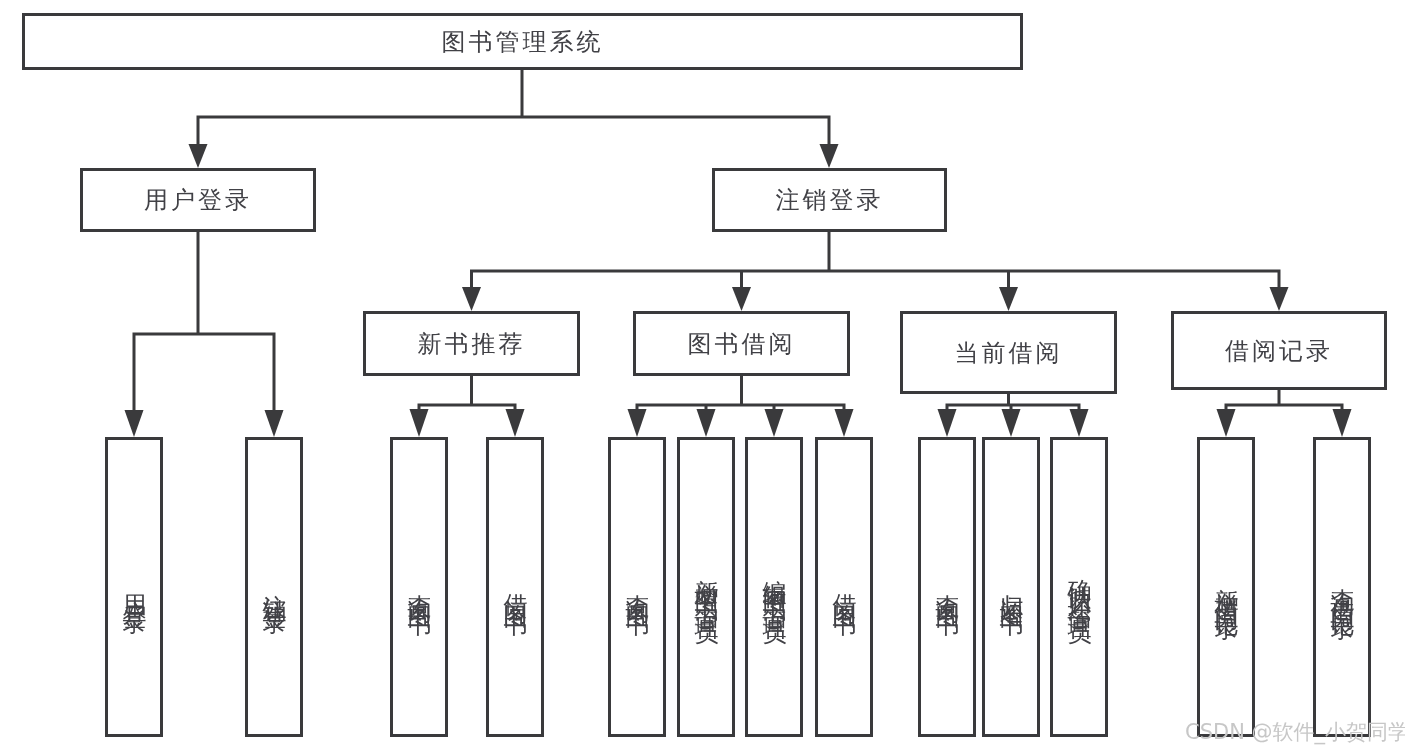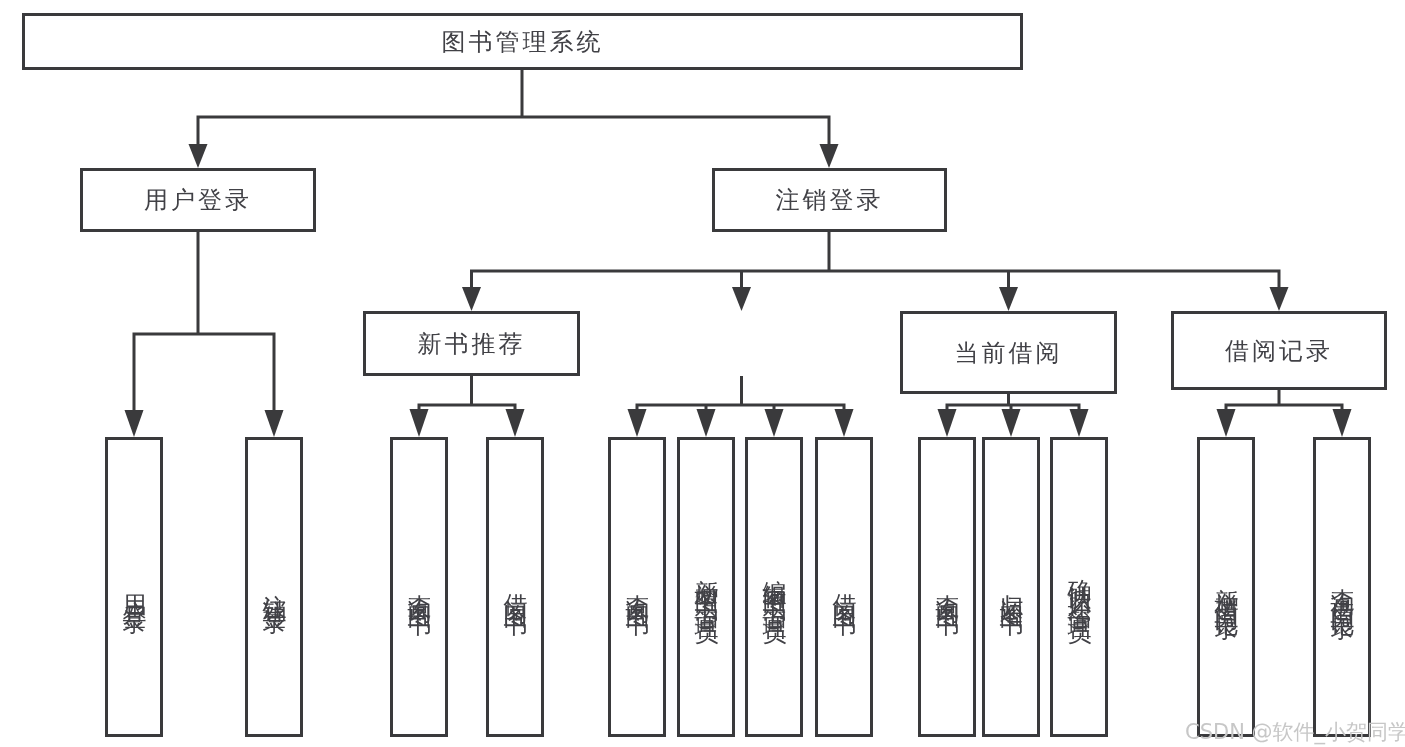--- a/index.html
+++ b/index.html
@@ -103,20 +103,21 @@
       <polygon points="1332.5,409 1351.5,409 1342,437"></polygon>
     </g>
   </svg>
 
   <div class="node hnode" style="left:22px;top:13px;width:1001px;height:57px">图书管理系统</div>
 
   <div class="node hnode" style="left:80px;top:168px;width:236px;height:64px">用户登录</div>
   <div class="node hnode" style="left:712px;top:168px;width:235px;height:64px">注销登录</div>
 
   <div class="node hnode" style="left:363px;top:311px;width:217px;height:65px">新书推荐</div>
+  <div class="node hnode" style="left:633px;top:311px;width:217px;height:65px">图书借阅</div>
   <div class="node hnode" style="left:900px;top:311px;width:217px;height:83px">当前借阅</div>
   <div class="node hnode" style="left:1171px;top:311px;width:216px;height:79px">借阅记录</div>
 
   <div class="node vnode" style="left:105px;top:437px;width:58px;height:300px">
     <span class="vtext">用户登录</span>
   </div>
   <div class="node vnode" style="left:245px;top:437px;width:58px;height:300px">
     <span class="vtext">注销登录</span>
   </div>
   <div class="node vnode" style="left:390px;top:437px;width:58px;height:300px">

